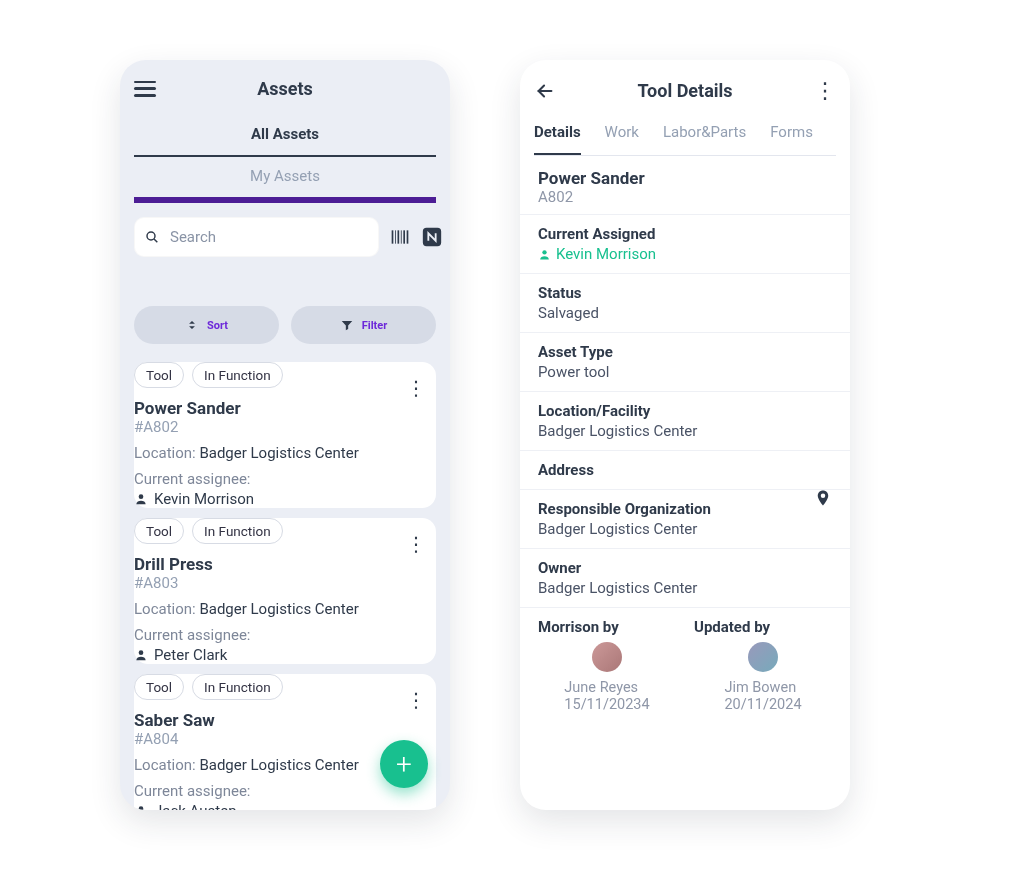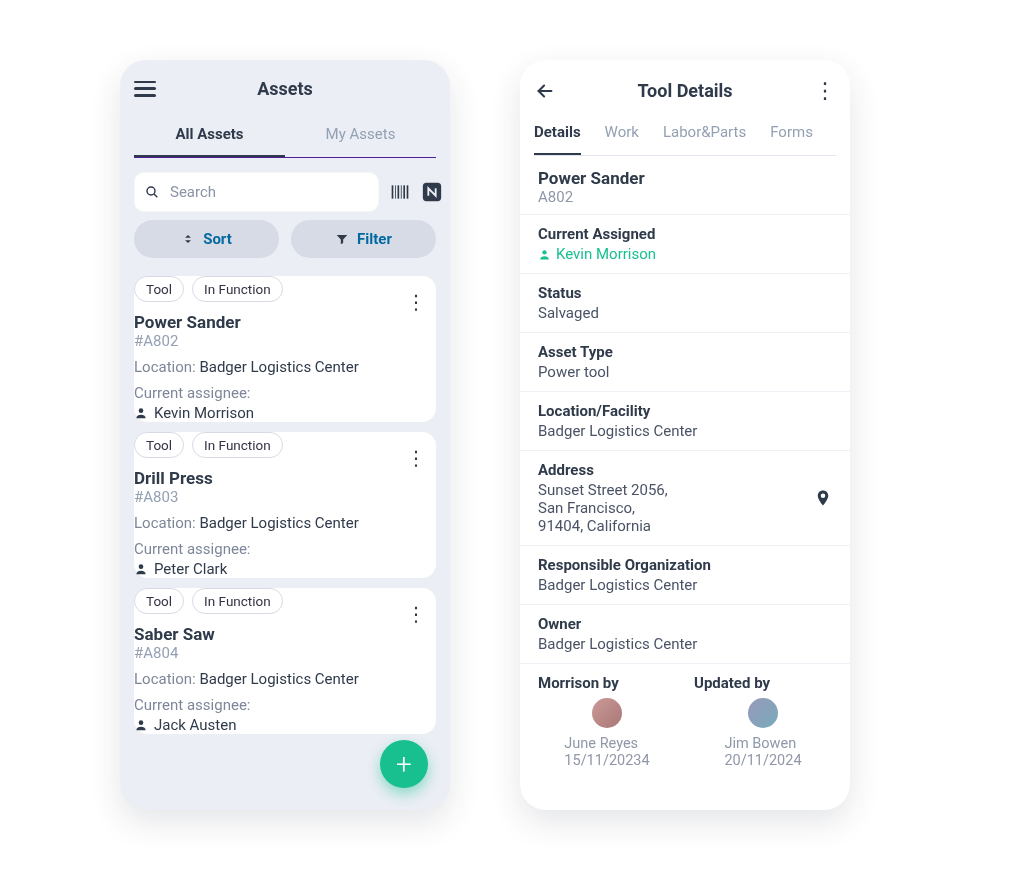--- a/index.html
+++ b/index.html
@@ -9,31 +9,31 @@
     width: 330px; height: 750px; border-radius: 26px; background: #fff;
     box-shadow: 0 12px 32px rgba(30,40,60,.12);
     position: relative; overflow: hidden;
   }
   .phone.left { background: #ebeef5; }
   
   .l-header { padding: 18px 14px 6px 14px; display: flex; align-items: center; }
   .menu-icon { width: 22px; height: 16px; display: flex; flex-direction: column; justify-content: space-between; cursor:pointer;}
   .menu-icon span { display: block; height: 2.2px; background: #2f3a4a; border-radius: 2px; }
   .l-title { flex: 1; text-align: center; font-weight: 700; color: #2f3a4a; font-size: 18px; }
-  .l-tabs { display: flex; border-bottom: 1px solid #4c1d95; margin: 10px 14px 0 14px; }
+  .l-tabs { display: flex; border-bottom: 6px solid #4c1d95; margin: 10px 14px 0 14px; flex-direction: column; }
   .l-tab { flex:1; text-align:center; padding: 10px 0 12px 0; font-size: 15px; color:#94a0b3; cursor:pointer; }
   .l-tab.active { color:#2f3a4a; font-weight:700; border-bottom: 2px solid #2f3a4a; }
   .l-search-row { display:flex; align-items:center; gap:10px; padding: 14px 14px 8px 14px; }
   .l-search { flex:1; background:#fff; border-radius:10px; height:40px; display:flex; align-items:center; padding:0 10px; box-shadow:0 0 0 1px rgba(0,0,0,.03) inset;}
   .search-icon { width:16px; height:16px; }
   .l-search input { border:none; outline:none; flex:1; margin-left:10px; font-size:15px; color:#2f3a4a;}
   .l-search input::placeholder{color:#8a94a6;}
   .barcode, .nfc { width:22px; height:22px; color:#2f3a4a; cursor:pointer; display:flex; align-items:center; justify-content:center; }
   .l-actions { display:flex; gap:12px; padding:0 14px 8px 14px; }
-  .pillbtn { flex:1; background:#d6dbe6; border-radius:22px; height:38px; display:flex; align-items:center; justify-content:center; gap:8px; font-weight:700; color:#0369a1; font-size:15px; cursor:pointer; }
+  .pillbtn { flex:1; background:#d6dbe6; border-radius:22px; height:38px; display:flex; align-items:center; justify-content:center; gap:8px; font-weight:700; color:#6d28d9; font-size:11px; cursor:pointer;margin-top:41px; }
   .card { background:#fff; border-radius:14px; margin:10px 14px 0 14px; padding:0; position:relative; }
   .chips { display:flex; gap:8px; }
   .chip { border:1.5px solid #d7dbe4; color:#334; border-radius:16px; padding:4px 11px; font-size:13.5px; }
   .card-more { position:absolute; right:10px; top:14px; color:#2f3a4a; cursor:pointer; font-size:20px; }
   .card-title { font-weight:700; color:#2f3a4a; font-size:17px; margin-top:10px; }
   .card-sub { color:#94a0b3; font-size:15px; }
   .card-line { font-size:15px; color:#7e8799; margin-top:8px; }
   .card-line .val { color:#2f3a4a; }
   .assignee-row{ display:flex; align-items:center; gap:6px; color:#2f3a4a; font-size:15px; margin-top:2px; }
   .fab { position:absolute; right:22px; bottom:22px; width:48px; height:48px; border-radius:50%; background:#18c08f; display:flex; align-items:center; justify-content:center; cursor:pointer; box-shadow:0 6px 14px rgba(24,192,143,.45); color:#fff; font-size:28px; font-weight:300; }
@@ -221,23 +221,20 @@
     <div class="section">
       <div class="section-label">Asset Type</div>
       <div class="section-val">Power tool</div>
     </div>
     <div class="section">
       <div class="section-label">Location/Facility</div>
       <div class="section-val">Badger Logistics Center</div>
     </div>
     <div class="section">
       <div class="section-label">Address</div>
-      <div class="section-val address-val">Sunset Street 2056,
-San Francisco,
-91404, California</div>
       <div class="map-pin">
         <svg width="18" height="22" viewBox="0 0 24 24" fill="#2f3a4a">
             <path d="M12 2C8 2 5 5 5 9c0 5 7 13 7 13s7-8 7-13c0-4-3-7-7-7zm0 10a3 3 0 110-6 3 3 0 010 6z"></path>
           </svg>
       </div>
     </div>
     <div class="section">
       <div class="section-label">Responsible Organization</div>
       <div class="section-val">Badger Logistics Center</div>
     </div>

